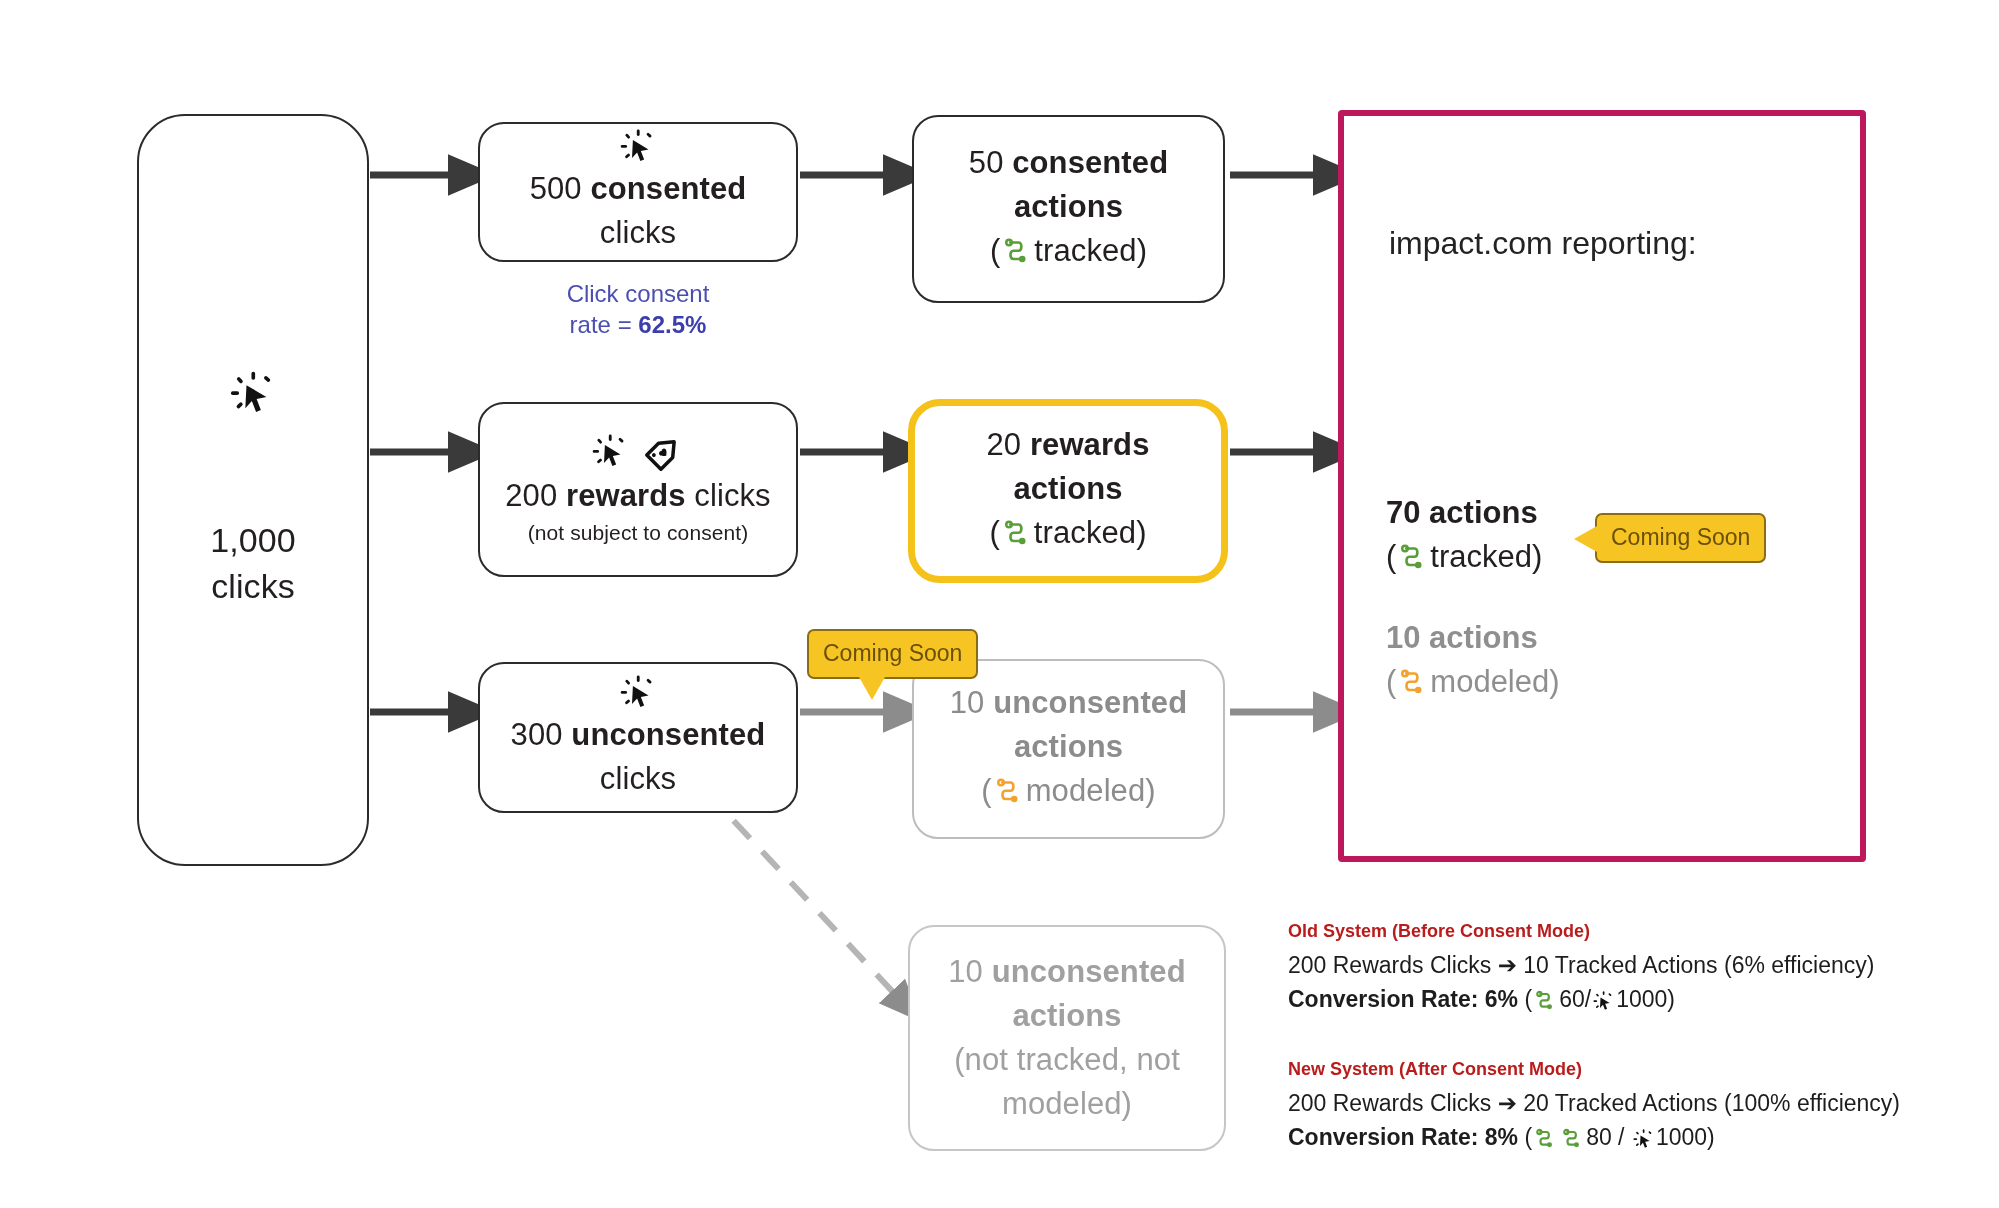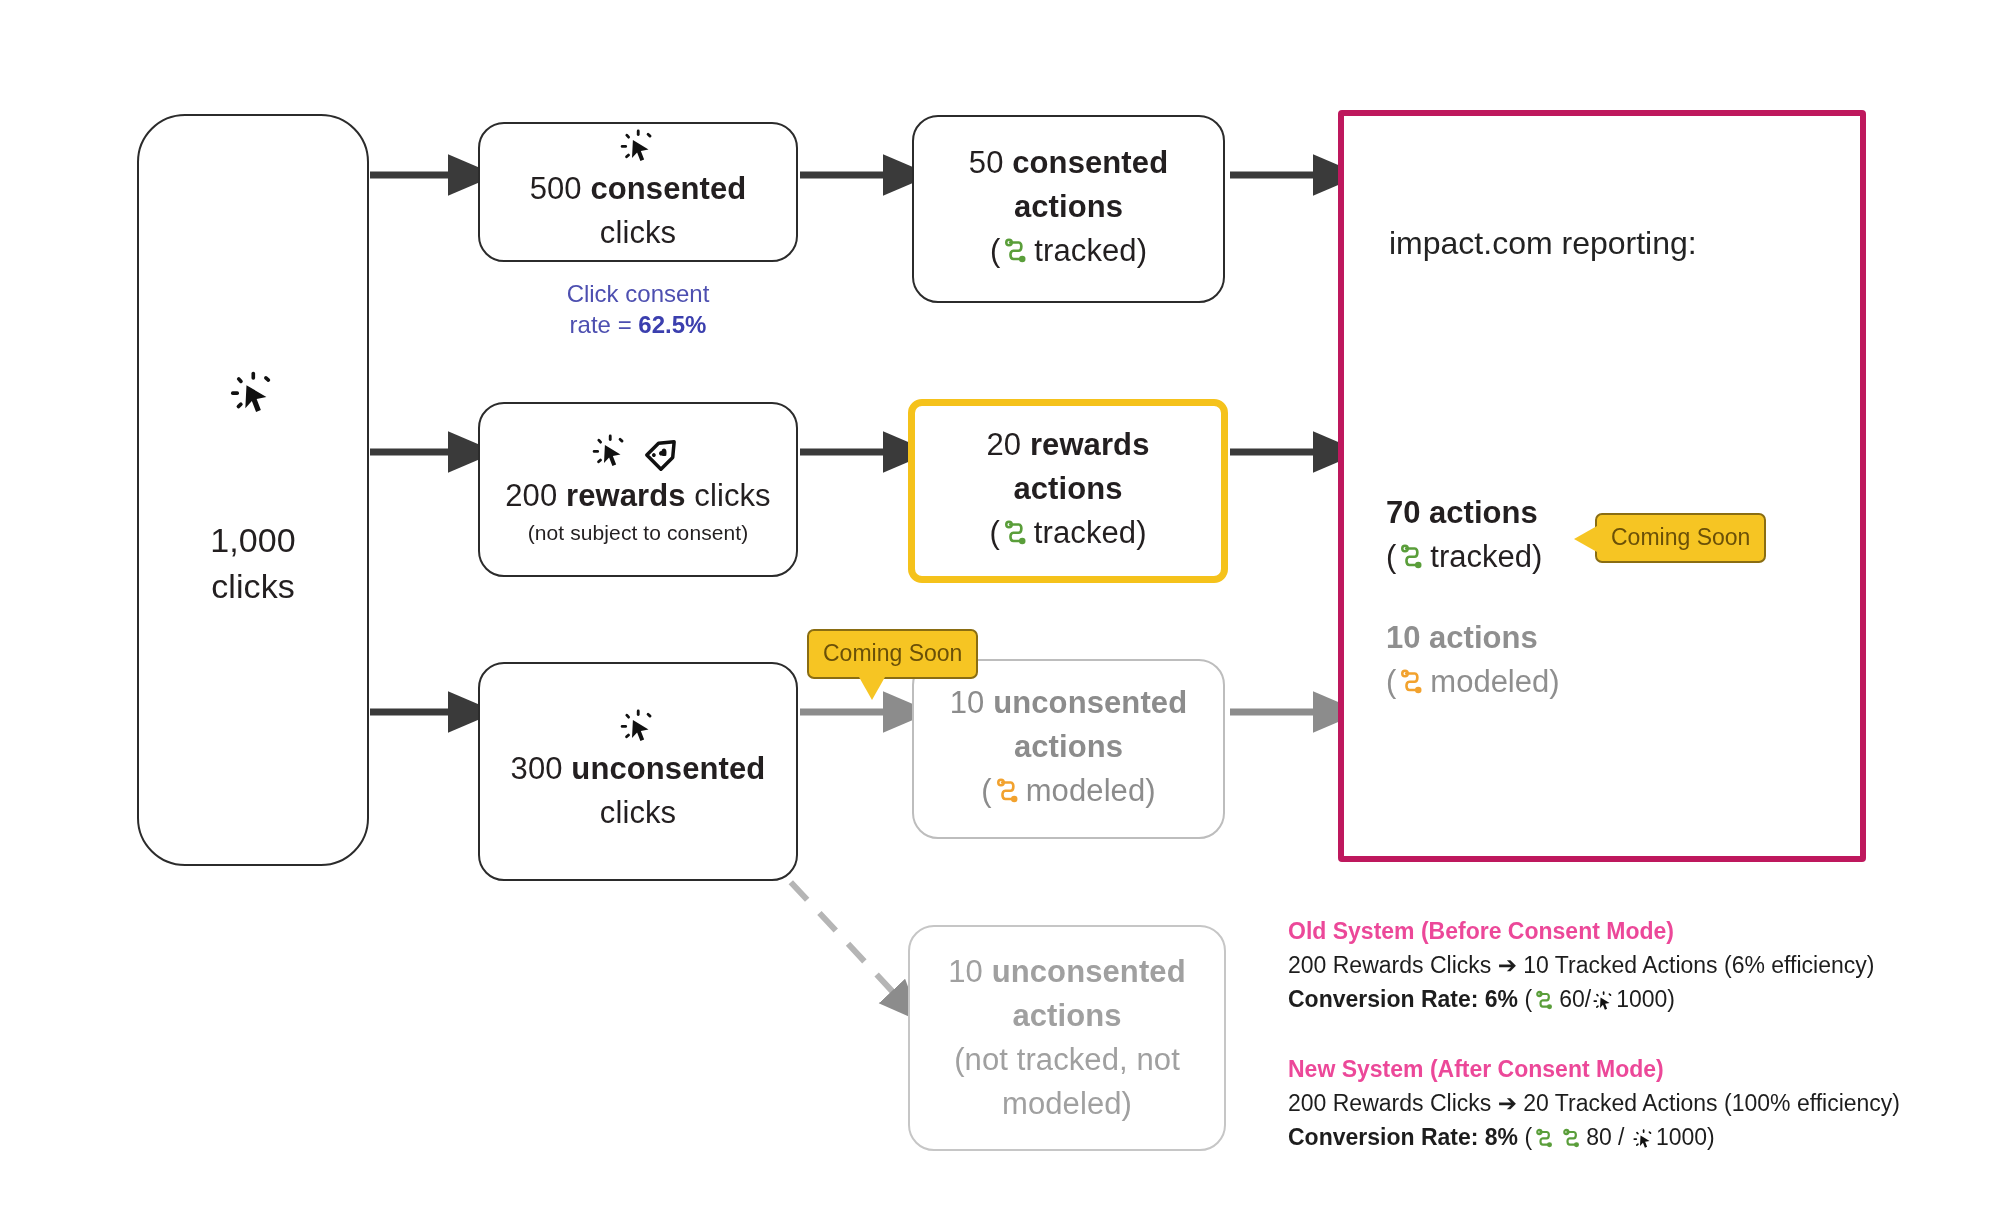--- a/index.html
+++ b/index.html
@@ -28,21 +28,21 @@
     border: 2px solid #2b2b2b;
     border-radius: 26px;
     display: flex;
     flex-direction: column;
     align-items: center;
     justify-content: center;
     text-align: center;
   }
   .box.highlight {
     border: 7px solid #f5c21b;
-    border-radius: 14px;
+    border-radius: 32px;
   }
   .box.muted {
     border: 2px solid #bdbdbd;
     color: #8c8c8c;
   }
   .box.dashed-muted {
     border: 2px solid #c6c6c6;
     color: #a0a0a0;
   }
   .panel {
@@ -137,23 +137,23 @@
     left: 48px; bottom: -27px;
     width: 0; height: 0;
     border-left: 15px solid transparent;
     border-right: 15px solid transparent;
     border-top: 27px solid #8a6d12;
     z-index: -1;
   }
 
   
   .legend-head {
-    font-size: 23px;
+    font-size: 18px;
     font-weight: 700;
-    color: #ec4899;
+    color: #b91c1c;
     line-height: 34px;
     white-space: nowrap;
   }
   .legend-line {
     font-size: 23px;
     color: #1d1d1d;
     line-height: 34px;
     white-space: nowrap;
   }
   .legend-line b { font-weight: 700; }
@@ -305,21 +305,21 @@
           <g fill="none" stroke="#5a9e3a" stroke-width="2.1" stroke-linecap="round">
             <path d="M6.5 5.2 H13.5 C16.2 5.2 16.2 11.8 13.2 11.8 H9.0 C6.0 11.8 6.0 18.4 9.2 18.4 H15.0"></path>
           </g>
           <circle cx="5.6" cy="5.2" r="2.2" fill="none" stroke="#5a9e3a" stroke-width="2"></circle>
           <circle cx="16.2" cy="18.4" r="2.6" fill="#5a9e3a"></circle>
         </svg>
       </span><span>tracked</span><span>)</span>
     </div>
   </div>
 
-  <div class="box abs" style="left:478px; top:625px; width:320px; height:219px;">
+  <div class="box abs" style="left:478px; top:625px; width:320px; height:151px;">
     <span class="icon" style="margin-bottom:2px;">
       <svg width="36" height="36" viewBox="0 0 24 24">
         <g fill="#111111">
           <rect x="11.2" y="0.4" width="1.9" height="4.2" rx=".9"></rect>
           <rect x="4.2" y="3.0" width="1.9" height="3.6" rx=".9" transform="rotate(-42 5.1 4.8)"></rect>
           <rect x="0.5" y="10.6" width="4.2" height="1.9" rx=".9"></rect>
           <rect x="3.2" y="17.0" width="3.6" height="1.9" rx=".9" transform="rotate(-42 5.0 17.9)"></rect>
           <rect x="17.6" y="3.2" width="3.6" height="1.9" rx=".9" transform="rotate(42 19.4 4.1)"></rect>
           <path d="M8.6 7.4 L19.0 13.6 L13.9 14.6 L16.1 20.4 L13.6 21.4 L11.4 15.6 L8.0 19.4 Z"></path>
         </g>

